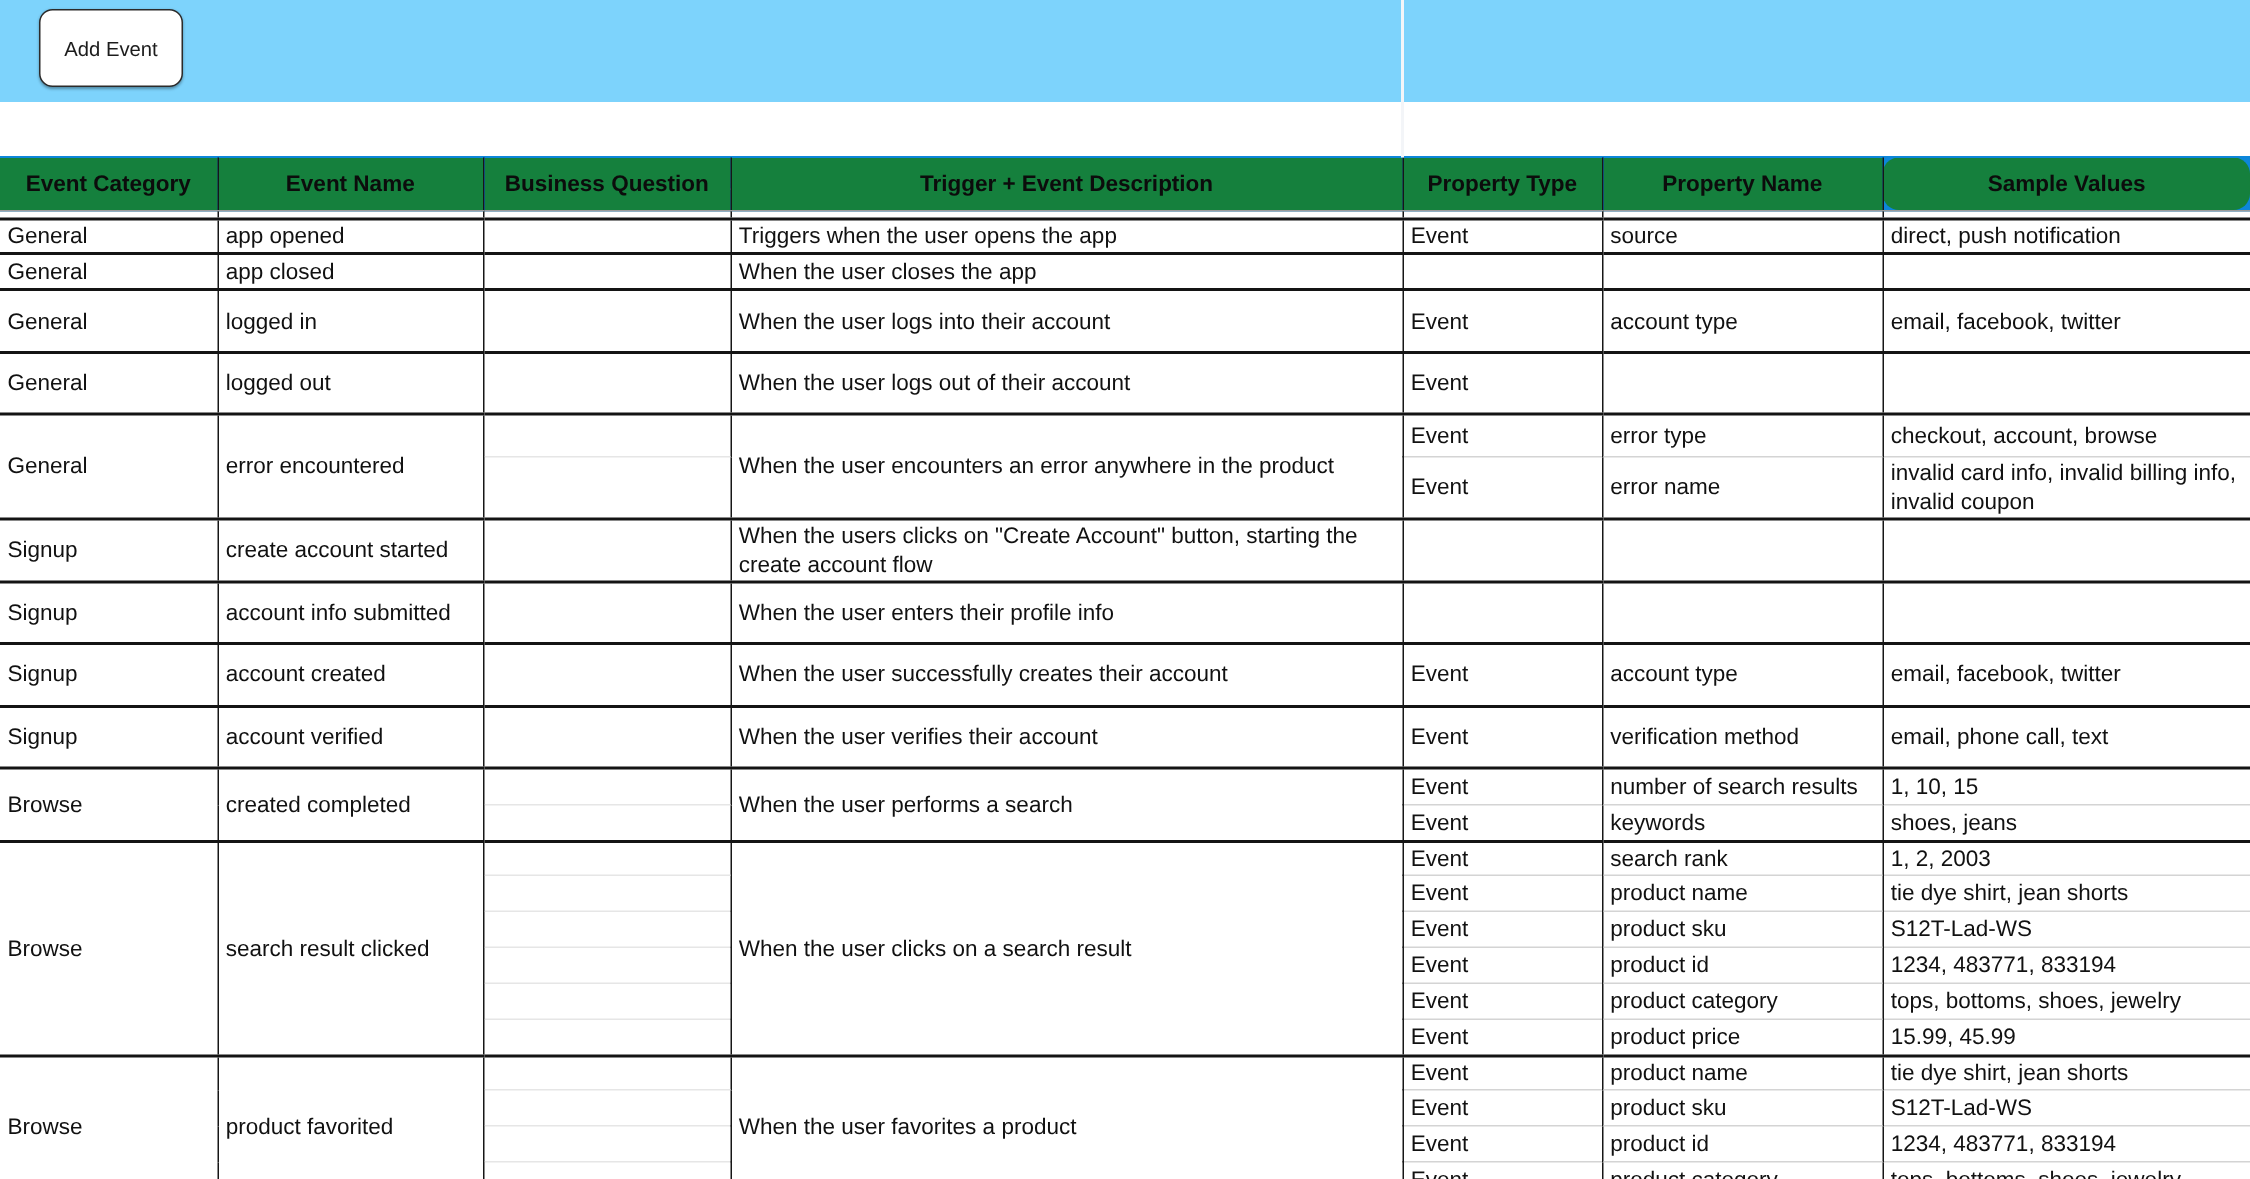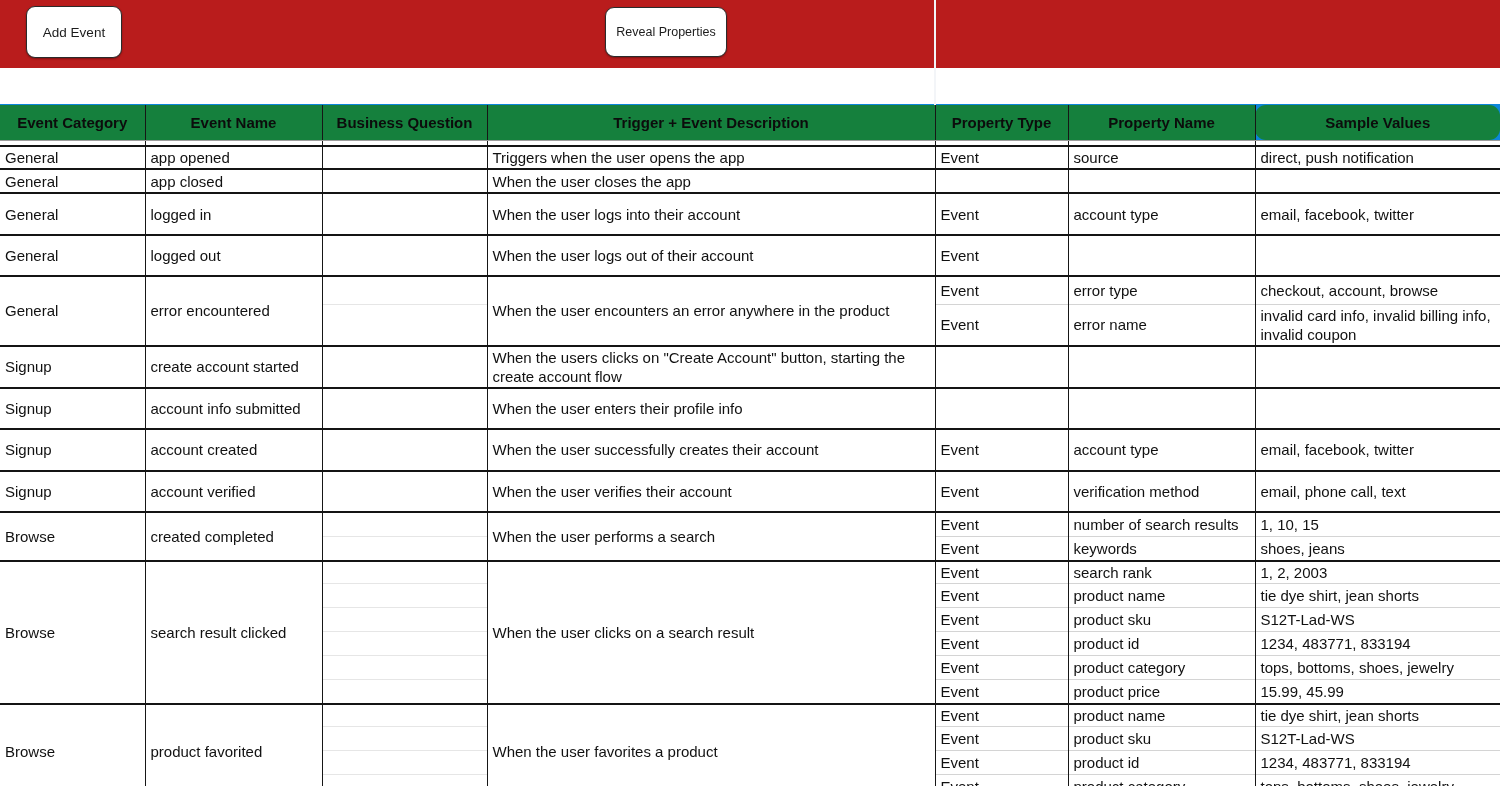--- a/index.html
+++ b/index.html
@@ -70,23 +70,22 @@
   tbody td:first-child { border-left: none; margin-top: 32px; }
   tbody td:last-child  { border-right: none; }
 
   tr.group-first > td { border-top: 2px solid #141414; }
   td.sub-sep          { border-top: 1px solid #d4d4d4; }
   td.sub-sep-light    { border-top: 1px solid #e6e6e6; }
 </style>
 </head>
 <body>
 
-<div class="toolbar" style="background: #b91c1c;">
+<div class="toolbar" style="background: #7dd3fc;">
   <button class="btn btn-add-event">Add Event</button>
-  <button class="btn btn-reveal">Reveal Properties</button>
 </div>
 
 <div class="pane-divider"></div>
 
 <div class="section-bar" style="background: rgb(13, 134, 218); margin-top: 36px;">
   <div class="section-title">Events</div>
 </div>
 
 <div class="sheet">
   <table>

